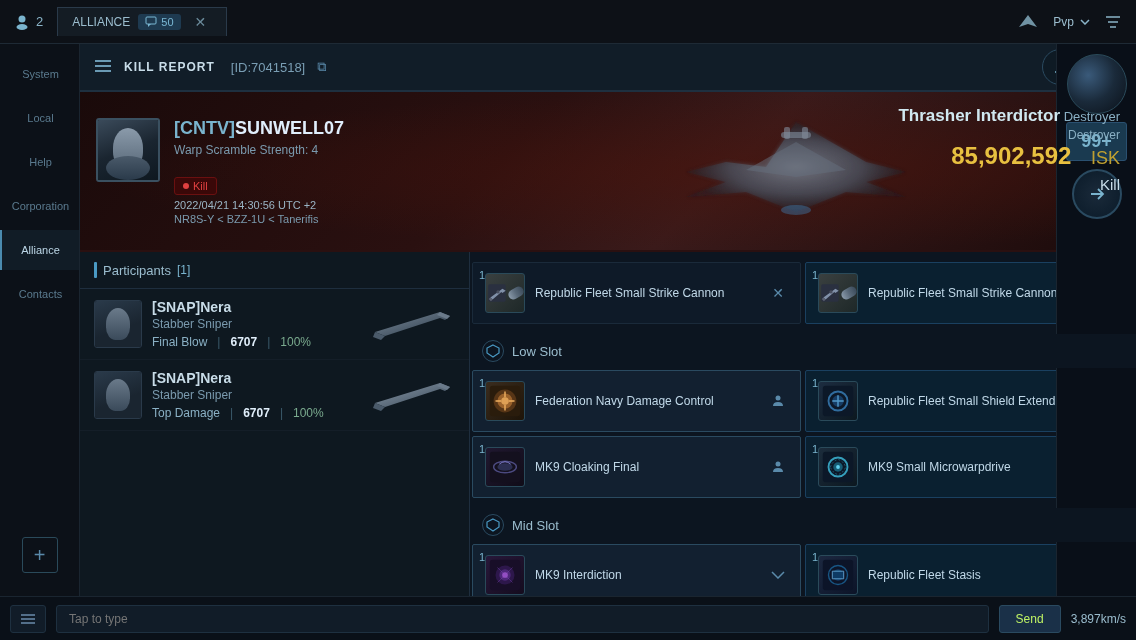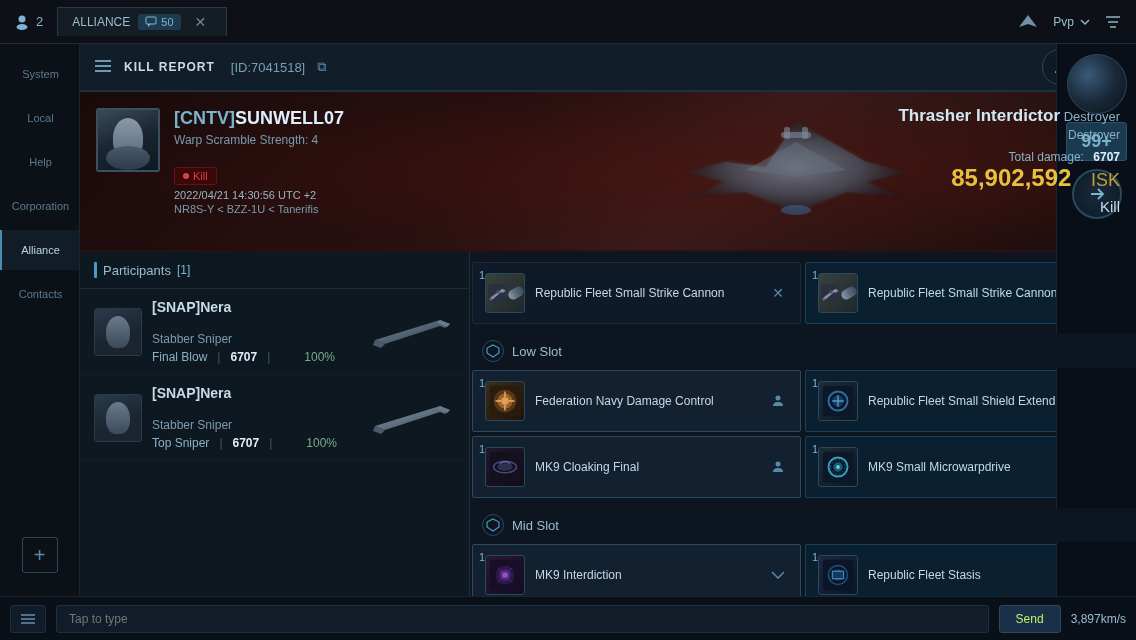--- a/index.html
+++ b/index.html
@@ -200,21 +200,21 @@
       font-size: 16px;
       cursor: pointer;
     }
 
     
     .kill-header {
       height: 160px;
       background: linear-gradient(135deg, #1a0a0a 0%, #2a1010 40%, #3a1a1a 60%, #1a0a0a 100%);
       position: relative;
       display: flex;
-      align-items: flex-start;
+      align-items: center;
       overflow: hidden;
       border-bottom: 2px solid #2a1010;
     }
     .kill-header-bg {
       position: absolute;
       inset: 0;
       background: radial-gradient(ellipse at 65% 50%, rgba(80,20,10,0.5) 0%, transparent 70%);
     }
     .victim-info {
       position: relative;
@@ -419,39 +419,38 @@
       flex: 1;
     }
     .participant-name {
       color: #c8dce8;
       font-size: 14px;
       font-weight: bold;
     }
     .participant-ship {
       color: #7a9aae;
       font-size: 12px;
-      margin-top: 17px;
+      margin-top: 2px;
     }
     .participant-stats {
       display: flex;
       align-items: center;
       gap: 10px;
       margin-top: 4px;
       font-size: 12px;
     }
     .participant-blow {
       color: #8ab0c4;
     }
     .participant-damage {
       color: #e0eefa;
       font-weight: bold;
     }
     .participant-percent {
       color: #7aaa8e;
-      margin-left: 24px;
     }
 
     
     .slots-panel {
       flex: 1;
       overflow-y: auto;
       background: #0c1520;
       padding: 0;
     }
     .slots-panel::-webkit-scrollbar {
@@ -836,24 +835,20 @@
     </div>
 
     <div class="ship-info">
       <div>
         <span class="ship-name">Thrasher Interdictor</span>
         <span class="ship-type">Destroyer</span>
       </div>
       <div style="color:#8ab0c4; font-size:12px; margin-top:2px;">
         <span>Destroyer</span>
       </div>
-      <div class="damage-label">
-        <span>Total damage:</span>
-        <span style="color:#e0eefa; font-weight:bold; margin-left:6px;">6707</span>
-      </div>
       <div>
         <span class="isk-value">85,902,592</span>
         <span class="isk-label">ISK</span>
       </div>
       <div class="kill-label">Kill</div>
     </div>
   </div>
 
   <div class="kill-content">
 
@@ -901,21 +896,21 @@
       <div class="participant-entry">
         <div class="participant-avatar">
           <div class="participant-avatar-inner">
             <div class="participant-avatar-icon"></div>
           </div>
         </div>
         <div class="participant-info">
           <div class="participant-name">[SNAP]Nera</div>
           <div class="participant-ship">Stabber Sniper</div>
           <div class="participant-stats">
-            <span class="participant-blow">Top Sniper</span>
+            <span class="participant-blow">Top Damage</span>
             <span style="color:#3a5a6a;">|</span>
             <span class="participant-damage">6707</span>
             <span style="color:#3a5a6a;">|</span>
             <span class="participant-percent">100%</span>
           </div>
         </div>
         <div class="weapon-img">
           <svg viewBox="0 0 90 40" width="90" height="40">
             <defs>
               <linearGradient id="cannonGrad2" x1="0%" y1="0%" x2="100%" y2="100%">

